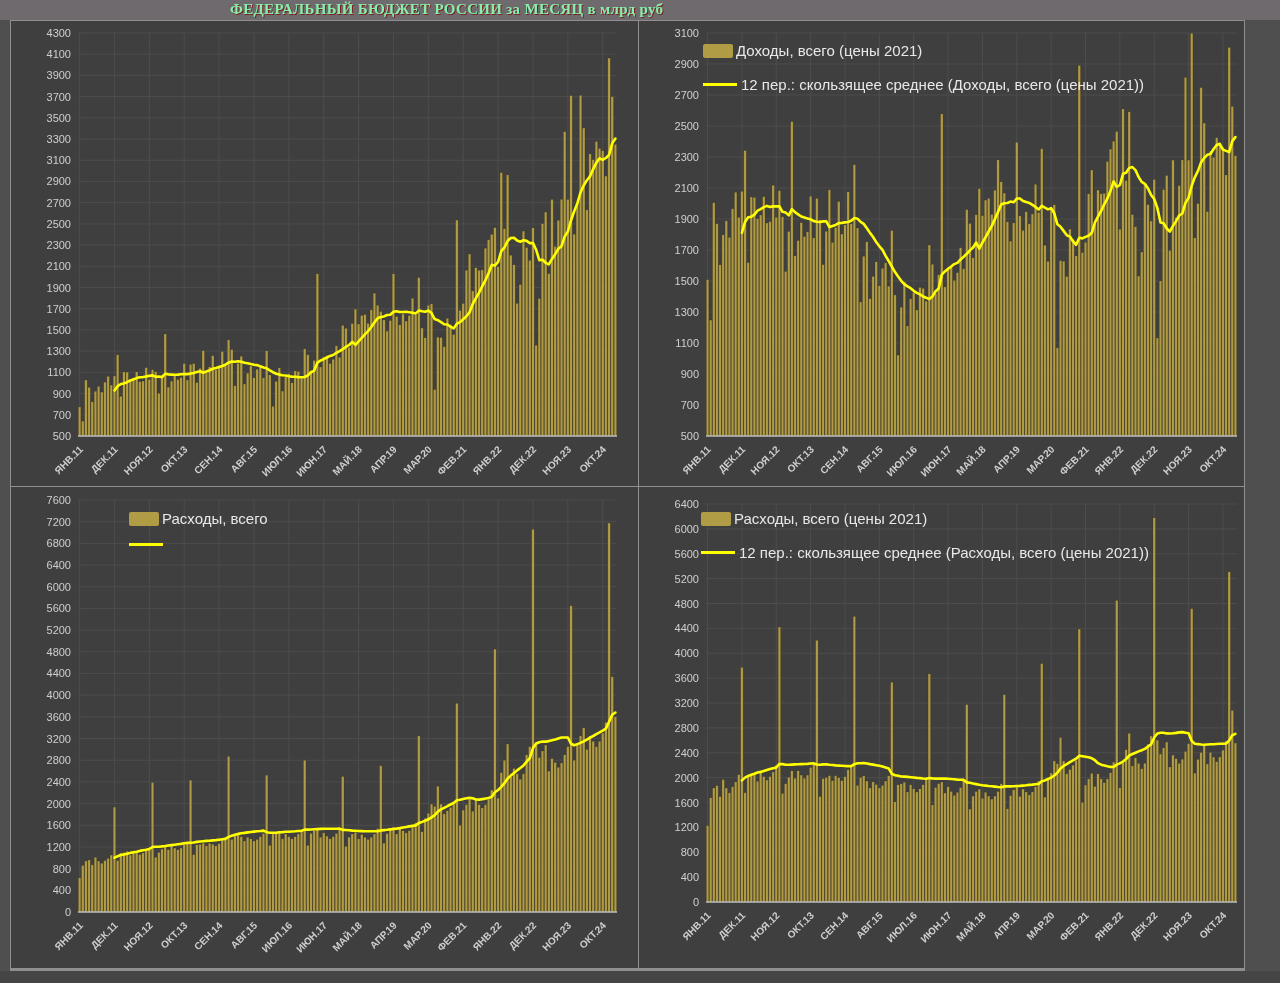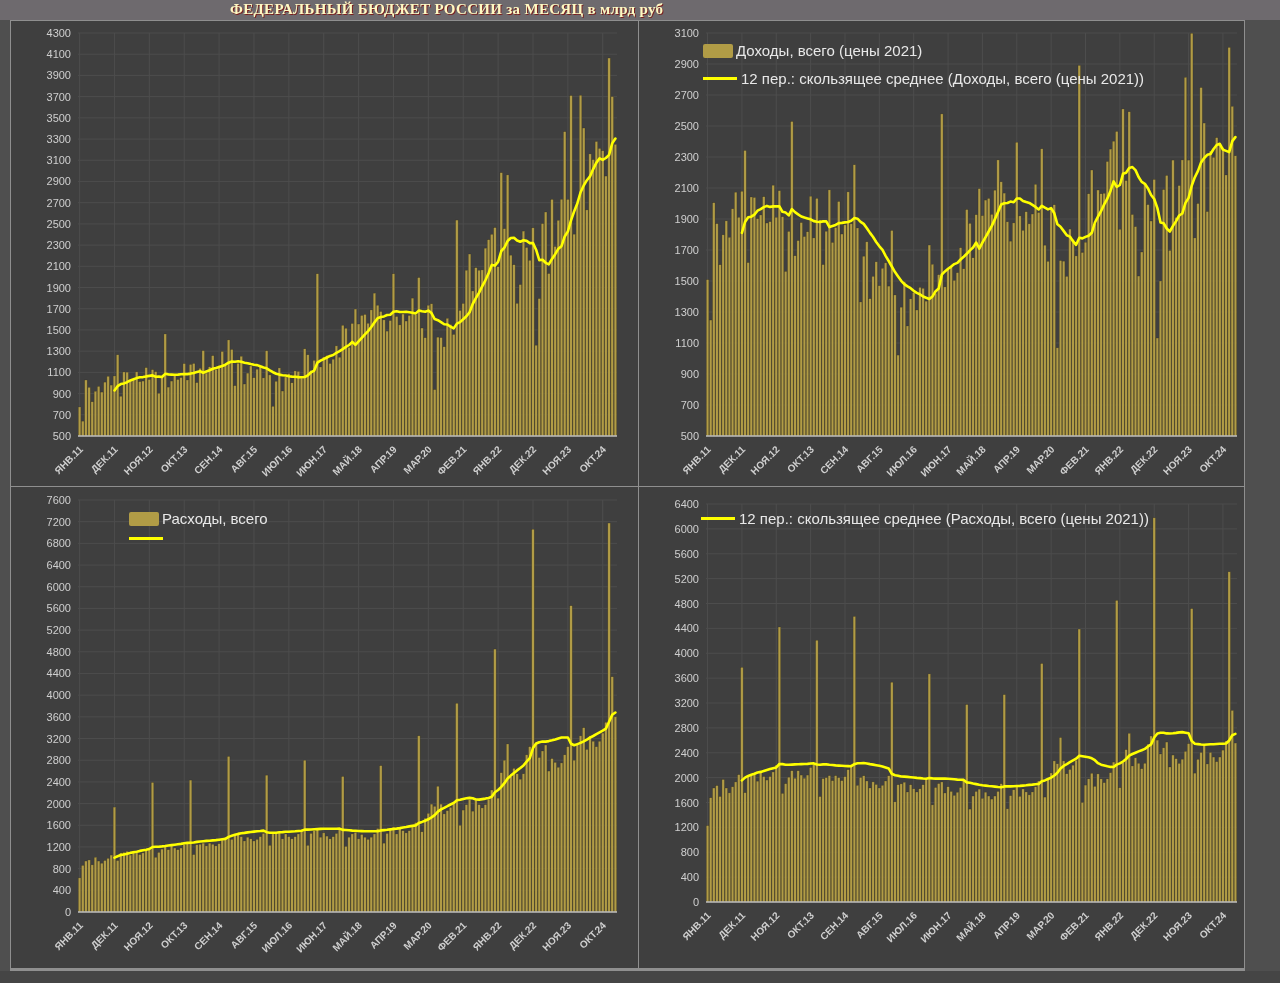--- a/index.html
+++ b/index.html
@@ -1,29 +1,29 @@
 <!DOCTYPE html>
 <html><head>
 <meta charset="utf-8">
 <style>
   html,body{margin:0;padding:0;background:#3a3a3a;}
   .page{position:relative;width:1280px;height:983px;background:#4f4f4f;
         font-family:"Liberation Sans",sans-serif;overflow:hidden;}
   .title-band{position:absolute;left:0;top:0;width:1280px;height:20px;background:#6e6a6e;}
   .page-title{position:absolute;left:230px;top:1px;white-space:nowrap;
         font-family:"Liberation Serif",serif;font-weight:bold;font-size:15px;
-        color:#fef9c3;text-shadow:1px 1px 0 #7a1f1f;letter-spacing:.3px;text-align:center;}
+        color:#86efac;text-shadow:1px 1px 0 #7a1f1f;letter-spacing:.3px;text-align:center;}
   .grid{position:absolute;left:10px;top:20px;width:1235px;height:951px;
         background:#8f8f8f;display:grid;grid-template-columns:627px 605px;
         grid-template-rows:465px 481px;gap:1px;padding:1px;box-sizing:border-box;}
   .panel{position:relative;background:#3f3f3f;overflow:hidden;}
   .mount,.mount svg{position:absolute;left:0;top:0;width:100%;height:100%;display:block;}
   .legend{position:absolute;color:#e8e8e8;font-size:15px;line-height:19px;white-space:nowrap;}
   .lrow{display:flex;align-items:center;}
-  .lrow + .lrow{margin-top:9px;}
+  .lrow + .lrow{margin-top:15px;}
   .sw-bar{display:inline-block;width:30px;height:14px;background:#b19c46;
           border-radius:2px;margin-right:3px;flex:0 0 auto;}
   .sw-line{display:inline-block;width:34px;height:3px;background:#ffff00;
           margin:0 4px;flex:0 0 auto;}
   .leg-c1{left:54px;top:10px;}
   .leg-c2{left:64px;top:20px;}
   .leg-c3{left:118px;top:22px;}
   .leg-c4{left:62px;top:22px;}
   .bottom-strip{position:absolute;left:0;top:971px;width:1280px;height:12px;background:#454545;}
 </style>
@@ -1031,20 +1031,24 @@
             <rect x="585.8182352941176" y="253.93437500000002" width="2.498823529411765" height="161.06562499999998" fill="#b19c46" stroke="rgba(40,34,10,0.45)" stroke-width="0.5"></rect>
             <rect x="588.9417647058823" y="84.78437500000001" width="2.498823529411765" height="330.215625" fill="#b19c46" stroke="rgba(40,34,10,0.45)" stroke-width="0.5"></rect>
             <rect x="592.065294117647" y="223.4003125" width="2.498823529411765" height="191.5996875" fill="#b19c46" stroke="rgba(40,34,10,0.45)" stroke-width="0.5"></rect>
             <rect x="595.1888235294117" y="256.04875000000004" width="2.498823529411765" height="158.95124999999996" fill="#b19c46" stroke="rgba(40,34,10,0.45)" stroke-width="0.5"></rect>
             <line x1="67" y1="415" x2="598" y2="415" stroke="#c0c0c0" stroke-width="1.4"></line>
             <polyline points="102.9,293.4 106.0,290.6 109.2,288.9 112.3,287.8 115.4,286.8 118.5,285.5 121.7,284.9 124.8,283.9 127.9,282.9 131.0,282.0 134.2,281.2 137.3,280.4 140.4,277.0 143.5,277.1 146.7,277.7 149.8,277.8 152.9,277.6 156.0,277.4 159.1,277.3 162.3,277.1 165.4,277.0 168.5,276.9 171.6,276.5 174.8,276.4 177.9,277.5 181.0,277.8 184.1,277.4 187.3,277.4 190.4,277.8 193.5,278.0 196.6,278.4 199.8,278.6 202.9,278.8 206.0,279.0 209.1,279.1 212.2,279.2 215.4,277.2 218.5,276.3 221.6,276.2 224.7,276.0 227.9,276.5 231.0,277.1 234.1,277.6 237.2,278.2 240.4,278.8 243.5,279.5 246.6,280.4 249.7,281.4 252.8,286.8 256.0,288.2 259.1,288.8 262.2,289.5 265.3,289.6 268.5,289.9 271.6,290.2 274.7,290.5 277.8,290.9 281.0,291.1 284.1,291.5 287.2,291.8 290.3,291.1 293.5,291.4 296.6,291.6 299.7,291.6 302.8,291.5 305.9,291.6 309.1,291.8 312.2,292.0 315.3,292.3 318.4,292.6 321.6,292.8 324.7,292.9 327.8,295.4 330.9,295.8 334.1,296.5 337.2,297.1 340.3,297.7 343.4,298.2 346.6,298.6 349.7,299.0 352.8,299.3 355.9,299.6 359.1,300.0 362.2,300.3 365.3,299.4 368.4,299.4 371.5,299.4 374.7,299.2 377.8,299.0 380.9,298.9 384.0,298.6 387.2,298.3 390.3,297.9 393.4,297.6 396.5,297.2 399.7,296.9 402.8,294.3 405.9,293.4 409.0,292.0 412.1,290.6 415.3,288.5 418.4,285.7 421.5,281.5 424.6,278.9 427.8,277.1 430.9,275.2 434.0,273.4 437.1,271.7 440.3,268.8 443.4,269.3 446.5,269.8 449.6,270.3 452.8,271.3 455.9,273.2 459.0,276.2 462.1,277.7 465.3,278.4 468.4,279.2 471.5,279.9 474.6,280.0 477.7,277.6 480.9,276.4 484.0,274.5 487.1,272.0 490.2,268.7 493.4,267.0 496.5,265.7 499.6,264.4 502.7,263.2 505.9,261.9 509.0,259.5 512.1,257.4 515.2,250.5 518.4,246.5 521.5,245.8 524.6,245.7 527.7,246.4 530.8,246.5 534.0,246.3 537.1,245.9 540.2,245.4 543.3,245.1 546.5,245.7 549.6,246.3 552.7,253.9 555.8,256.7 559.0,257.1 562.1,257.5 565.2,257.8 568.3,257.5 571.5,257.3 574.6,257.2 577.7,257.0 580.8,256.8 583.9,256.7 587.1,256.5 590.2,253.5 593.3,248.2 596.4,246.9" fill="none" stroke="#ffff00" stroke-width="2.6" stroke-linejoin="round" stroke-linecap="round"></polyline>
           </svg>
         </div>
       <div class="legend leg-c4">
         <div class="lrow">
+          <span class="sw-bar"></span>
+          <span>Расходы, всего (цены 2021)</span>
+        </div>
+        <div class="lrow">
           <span class="sw-line" style="margin-left:0"></span>
           <span>12 пер.: скользящее среднее (Расходы, всего (цены 2021))</span>
         </div>
       </div>
     </div>
 
   </div>
 
   <div class="bottom-strip"></div>
 </div>

